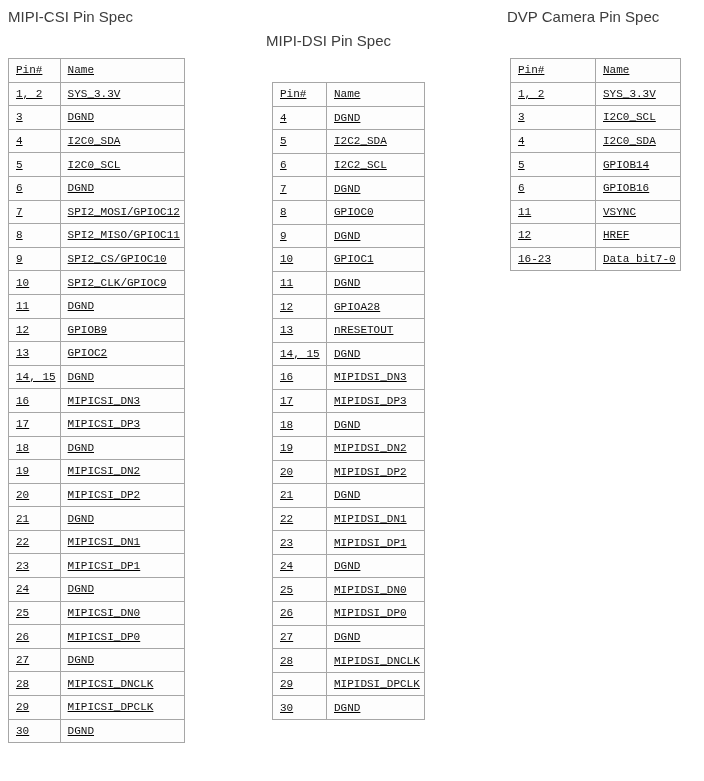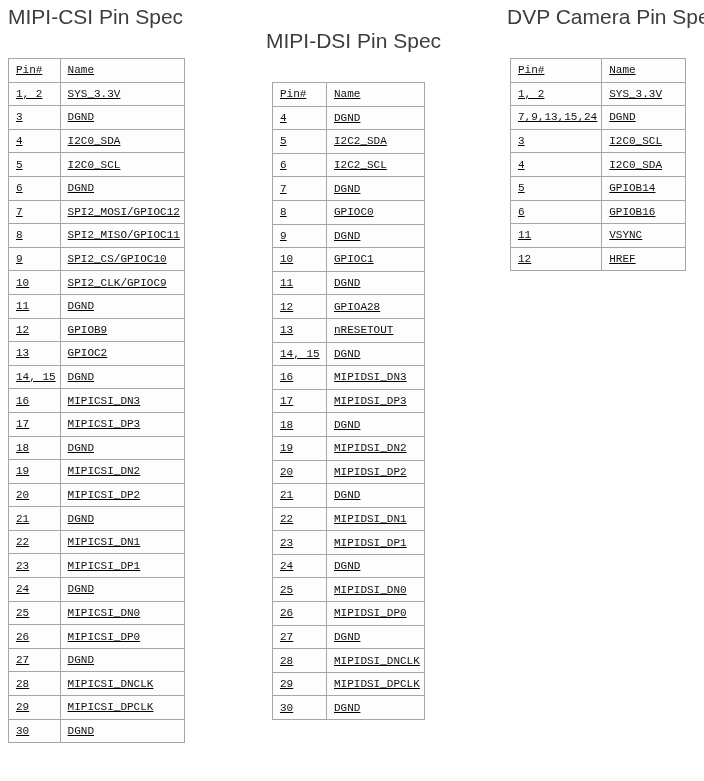--- a/index.html
+++ b/index.html
@@ -23,21 +23,21 @@
   .spec-section {
     position: absolute;
     top: 4px;
   }
   .spec-section.s1 { left: 8px; }
   .spec-section.s2 { left: 266px; margin-top: 24px; }
   .spec-section.s3 { left: 507px; }
   .spec-title {
     margin: 0;
     font-family: "Liberation Sans", sans-serif;
-    font-size: 21px;
+    font-size: 15px;
     font-weight: 400;
     line-height: 26px;
     color: var(--title);
     white-space: nowrap;
   }
   table.pin-table {
     border-collapse: collapse;
     table-layout: fixed;
     margin-top: 28px;
     background: var(--cell-bg);
@@ -329,24 +329,20 @@
             <th>Pin#</th>
             <th>Name</th>
           </tr>
         </thead>
         <tbody>
           <tr>
             <td>1, 2</td>
             <td>SYS_3.3V</td>
           </tr>
           <tr>
-            <td>7,9,13,15,24</td>
-            <td>DGND</td>
-          </tr>
-          <tr>
             <td>3</td>
             <td>I2C0_SCL</td>
           </tr>
           <tr>
             <td>4</td>
             <td>I2C0_SDA</td>
           </tr>
           <tr>
             <td>5</td>
             <td>GPIOB14</td>
@@ -355,18 +351,22 @@
             <td>6</td>
             <td>GPIOB16</td>
           </tr>
           <tr>
             <td>11</td>
             <td>VSYNC</td>
           </tr>
           <tr>
             <td>12</td>
             <td>HREF</td>
+          </tr>
+          <tr>
+            <td>16-23</td>
+            <td>Data bit7-0</td>
           </tr>
         </tbody>
       </table>
   </section>
 
 </div>
 
 </body></html>

